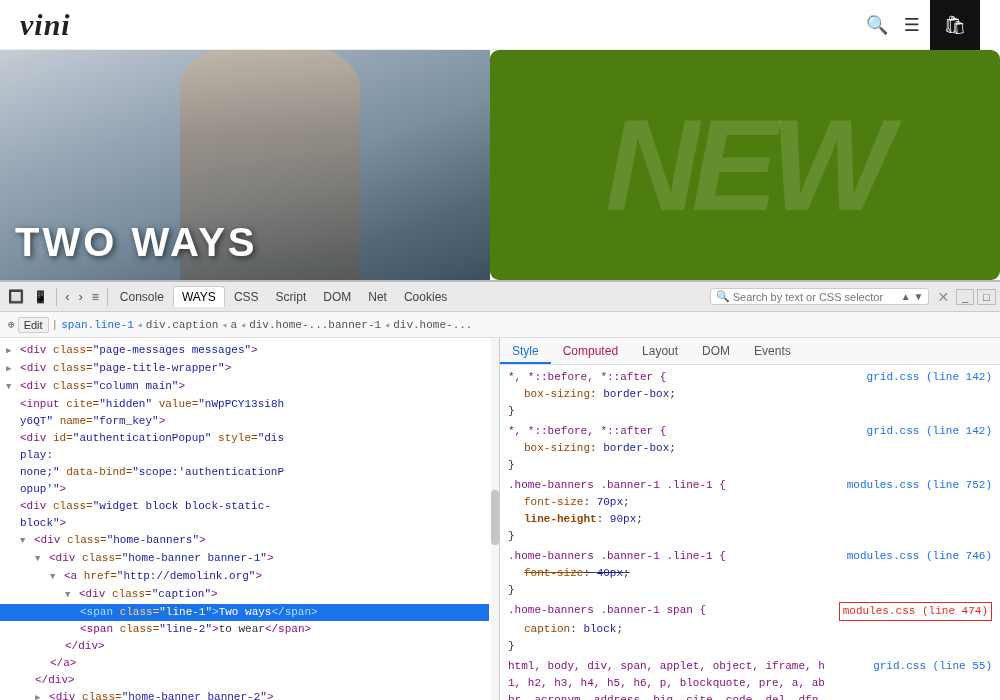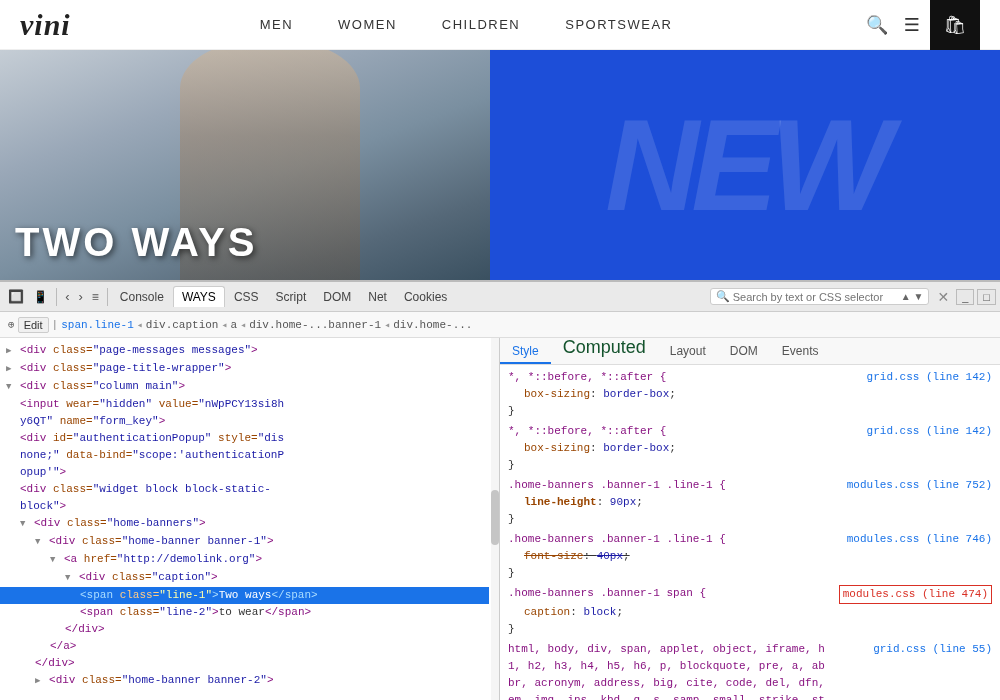--- a/index.html
+++ b/index.html
@@ -3,40 +3,34 @@
   <meta charset="utf-8">
   <style>
     * { box-sizing: border-box; margin: 0; padding: 0; }
     body { font-family: Arial, sans-serif; width: 1000px; height: 700px; overflow: hidden; background: #fff; }
   </style>
 </head>
 <body>
 
 <nav style="display:flex;align-items:center;justify-content:space-between;background:#fff;padding:0 20px;height:50px;border-bottom:1px solid #eee;">
   <span style="font-family:Georgia,serif;font-size:30px;font-style:italic;font-weight:bold;color:#222;cursor:pointer;letter-spacing:1px;">vini</span>
-  <div style="display:flex;gap:45px;">
-    <a style="font-size:13px;color:#333;text-decoration:none;letter-spacing:1.5px;font-weight:500;">MEN</a>
-    <a style="font-size:13px;color:#333;text-decoration:none;letter-spacing:1.5px;font-weight:500;">WOMEN</a>
-    <a style="font-size:13px;color:#333;text-decoration:none;letter-spacing:1.5px;font-weight:500;">CHILDREN</a>
-    <a style="font-size:13px;color:#333;text-decoration:none;letter-spacing:1.5px;font-weight:500;">SPORTSWEAR</a>
-  </div>
   <div style="display:flex;align-items:center;gap:5px;">
     <button style="background:none;border:none;cursor:pointer;font-size:18px;color:#333;padding:5px;">🔍</button>
     <button style="background:none;border:none;cursor:pointer;font-size:18px;color:#333;padding:5px;">☰</button>
     <div style="background:#111;color:#fff;width:50px;height:50px;display:flex;align-items:center;justify-content:center;cursor:pointer;font-size:18px;">🛍</div>
   </div>
 </nav>
 
 <div style="display:flex;height:230px;overflow:hidden;">
   <div style="width:490px;height:230px;background:linear-gradient(160deg,#c5cdd5 0%,#9aa8b8 30%,#7a8fa0 55%,#556878 80%,#3a5060 100%);position:relative;overflow:hidden;">
 
     <div style="position:absolute;top:-10px;left:55%;transform:translateX(-50%);width:180px;height:240px;background:linear-gradient(180deg,rgba(210,185,155,0.6) 0%,rgba(160,130,100,0.5) 40%,rgba(100,80,60,0.4) 100%);border-radius:45% 45% 0 0 / 20% 20% 0 0;"></div>
     <div style="position:absolute;bottom:15px;left:15px;color:#fff;font-size:40px;font-weight:900;letter-spacing:3px;text-shadow:2px 2px 6px rgba(0,0,0,0.6);">TWO WAYS</div>
   </div>
-  <div style="width:510px;height:230px;background:#1d4ed8;display:flex;align-items:center;justify-content:center;overflow:hidden;">
+  <div style="width:510px;height:230px;background:#4d7c0f;display:flex;align-items:center;justify-content:center;overflow:hidden;border-radius:9px;">
     <div style="color:rgba(255,255,255,0.13);font-size:130px;font-weight:900;font-style:italic;letter-spacing:-8px;user-select:none;">NEW</div>
   </div>
 </div>
 
 <div style="height:420px;background:#fff;border-top:2px solid #bbb;display:flex;flex-direction:column;">
 
   <div style="display:flex;align-items:center;background:#eaeaea;border-bottom:1px solid #ccc;height:30px;padding:0 4px;gap:1px;">
     <button style="background:none;border:none;cursor:pointer;font-size:13px;color:#555;padding:2px 4px;">🔲</button>
     <button style="background:none;border:none;cursor:pointer;font-size:12px;color:#555;padding:2px 4px;">📱</button>
     <div style="width:1px;height:18px;background:#bbb;margin:0 3px;"></div>
@@ -91,28 +85,31 @@
           <span style="color:#888;font-size:9px;margin-right:2px;">▶</span>
           <span style="color:#881280;">&lt;div</span> <span style="color:#994500;">class=</span><span style="color:#1a1aa6;">"page-title-wrapper"</span><span style="color:#881280;">&gt;</span>
         </div>
 
         <div style="padding:0 6px;white-space:nowrap;">
           <span style="color:#888;font-size:9px;margin-right:2px;">▼</span>
           <span style="color:#881280;">&lt;div</span> <span style="color:#994500;">class=</span><span style="color:#1a1aa6;">"column main"</span><span style="color:#881280;">&gt;</span>
         </div>
 
         <div style="padding:0 6px 0 20px;white-space:nowrap;">
-          <span style="color:#881280;">&lt;input</span> <span style="color:#994500;">wear=</span><span style="color:#1a1aa6;">"hidden"</span> <span style="color:#994500;font-family:Liberation Mono, monospace;">value=</span><span style="color:#1a1aa6;">"nWpPCY13si8h</span>
+          <span style="color:#881280;">&lt;input</span> <span style="color:#994500;">cite=</span><span style="color:#1a1aa6;">"hidden"</span> <span style="color:#994500;font-family:Liberation Mono, monospace;">value=</span><span style="color:#1a1aa6;">"nWpPCY13si8h</span>
         </div>
         <div style="padding:0 6px 0 20px;white-space:nowrap;">
           <span style="color:#1a1aa6;">y6QT"</span> <span style="color:#994500;">name=</span><span style="color:#1a1aa6;">"form_key"</span><span style="color:#881280;">&gt;</span>
         </div>
 
         <div style="padding:0 6px 0 20px;white-space:nowrap;">
           <span style="color:#881280;">&lt;div</span> <span style="color:#994500;">id=</span><span style="color:#1a1aa6;">"authenticationPopup"</span> <span style="color:#994500;">style=</span><span style="color:#1a1aa6;">"dis</span>
+        </div>
+        <div style="padding:0 6px 0 20px;white-space:nowrap;">
+          <span style="color:#1a1aa6;">play:</span>
         </div>
         <div style="padding:0 6px 0 20px;white-space:nowrap;">
           <span style="color:#1a1aa6;">none;"</span> <span style="color:#994500;">data-bind=</span><span style="color:#1a1aa6;">"scope:'authenticationP</span>
         </div>
         <div style="padding:0 6px 0 20px;white-space:nowrap;">
           <span style="color:#1a1aa6;">opup'"</span><span style="color:#881280;">&gt;</span>
         </div>
 
         <div style="padding:0 6px 0 20px;white-space:nowrap;">
           <span style="color:#881280;">&lt;div</span> <span style="color:#994500;">class=</span><span style="color:#1a1aa6;">"widget block block-static-</span>
@@ -170,21 +167,21 @@
 
       <div style="position:absolute;right:0;top:0;bottom:0;width:8px;background:#f5f5f5;">
         <div style="position:absolute;top:42%;width:8px;height:55px;background:#c5c5c5;border-radius:4px;"></div>
       </div>
     </div>
 
     <div style="flex:1;overflow:hidden;display:flex;flex-direction:column;">
 
       <div style="display:flex;border-bottom:1px solid #ddd;background:#f8f8f8;height:27px;align-items:flex-end;">
         <button style="font-size:12px;padding:4px 12px;cursor:pointer;color:#1a73e8;border:none;background:none;border-bottom:2px solid #1a73e8;">Style</button>
-        <button style="font-size:18px;padding:4px 12px;cursor:pointer;color:#14532d;border:none;background:none;border-bottom:2px solid transparent;">Computed</button>
+        <button style="font-size:12px;padding:4px 12px;cursor:pointer;color:#be185d;border:none;background:none;border-bottom:2px solid transparent;">Computed</button>
         <button style="font-size:12px;padding:4px 12px;cursor:pointer;color:#555;border:none;background:none;border-bottom:2px solid transparent;">Layout</button>
         <button style="font-size:12px;padding:4px 12px;cursor:pointer;color:#555;border:none;background:none;border-bottom:2px solid transparent;">DOM</button>
         <button style="font-size:12px;padding:4px 12px;cursor:pointer;color:#555;border:none;background:none;border-bottom:2px solid transparent;">Events</button>
       </div>
 
       <div style="flex:1;overflow-y:auto;padding:4px 8px;font-family:'Courier New',monospace;font-size:11px;line-height:17px;">
 
         <div style="margin-bottom:3px;">
           <div style="display:flex;justify-content:space-between;">
             <span style="color:#881280;">*, *::before, *::after {</span>
@@ -201,20 +198,21 @@
           </div>
           <div style="padding-left:16px;"><span style="color:#994500;">box-sizing</span><span style="color:#333;">: </span><span style="color:#1a1aa6;">border-box</span><span style="color:#333;">;</span></div>
           <div style="color:#333;">}</div>
         </div>
 
         <div style="margin-bottom:3px;">
           <div style="display:flex;justify-content:space-between;">
             <span style="color:#881280;">.home-banners .banner-1 .line-1 {</span>
             <a style="color:#1a73e8;font-size:11px;text-decoration:none;cursor:pointer;">modules.css (line 752)</a>
           </div>
+          <div style="padding-left:16px;"><span style="color:#994500;">font-size</span><span style="color:#333;">: </span><span style="color:#1a1aa6;">70px</span><span style="color:#333;">;</span></div>
           <div style="padding-left:16px;"><span style="color:#994500;font-weight:bold;">line-height</span><span style="color:#333;">: </span><span style="color:#1a1aa6;">90px</span><span style="color:#333;">;</span></div>
           <div style="color:#333;">}</div>
         </div>
 
         <div style="margin-bottom:3px;">
           <div style="display:flex;justify-content:space-between;">
             <span style="color:#881280;">.home-banners .banner-1 .line-1 {</span>
             <a style="color:#1a73e8;font-size:11px;text-decoration:none;cursor:pointer;">modules.css (line 746)</a>
           </div>
           <div style="padding-left:16px;"><span style="color:#994500;text-decoration:line-through;">font-size</span><span style="color:#333;text-decoration:line-through;">: </span><span style="color:#1a1aa6;text-decoration:line-through;">40px</span><span style="color:#333;text-decoration:line-through;">;</span></div>

